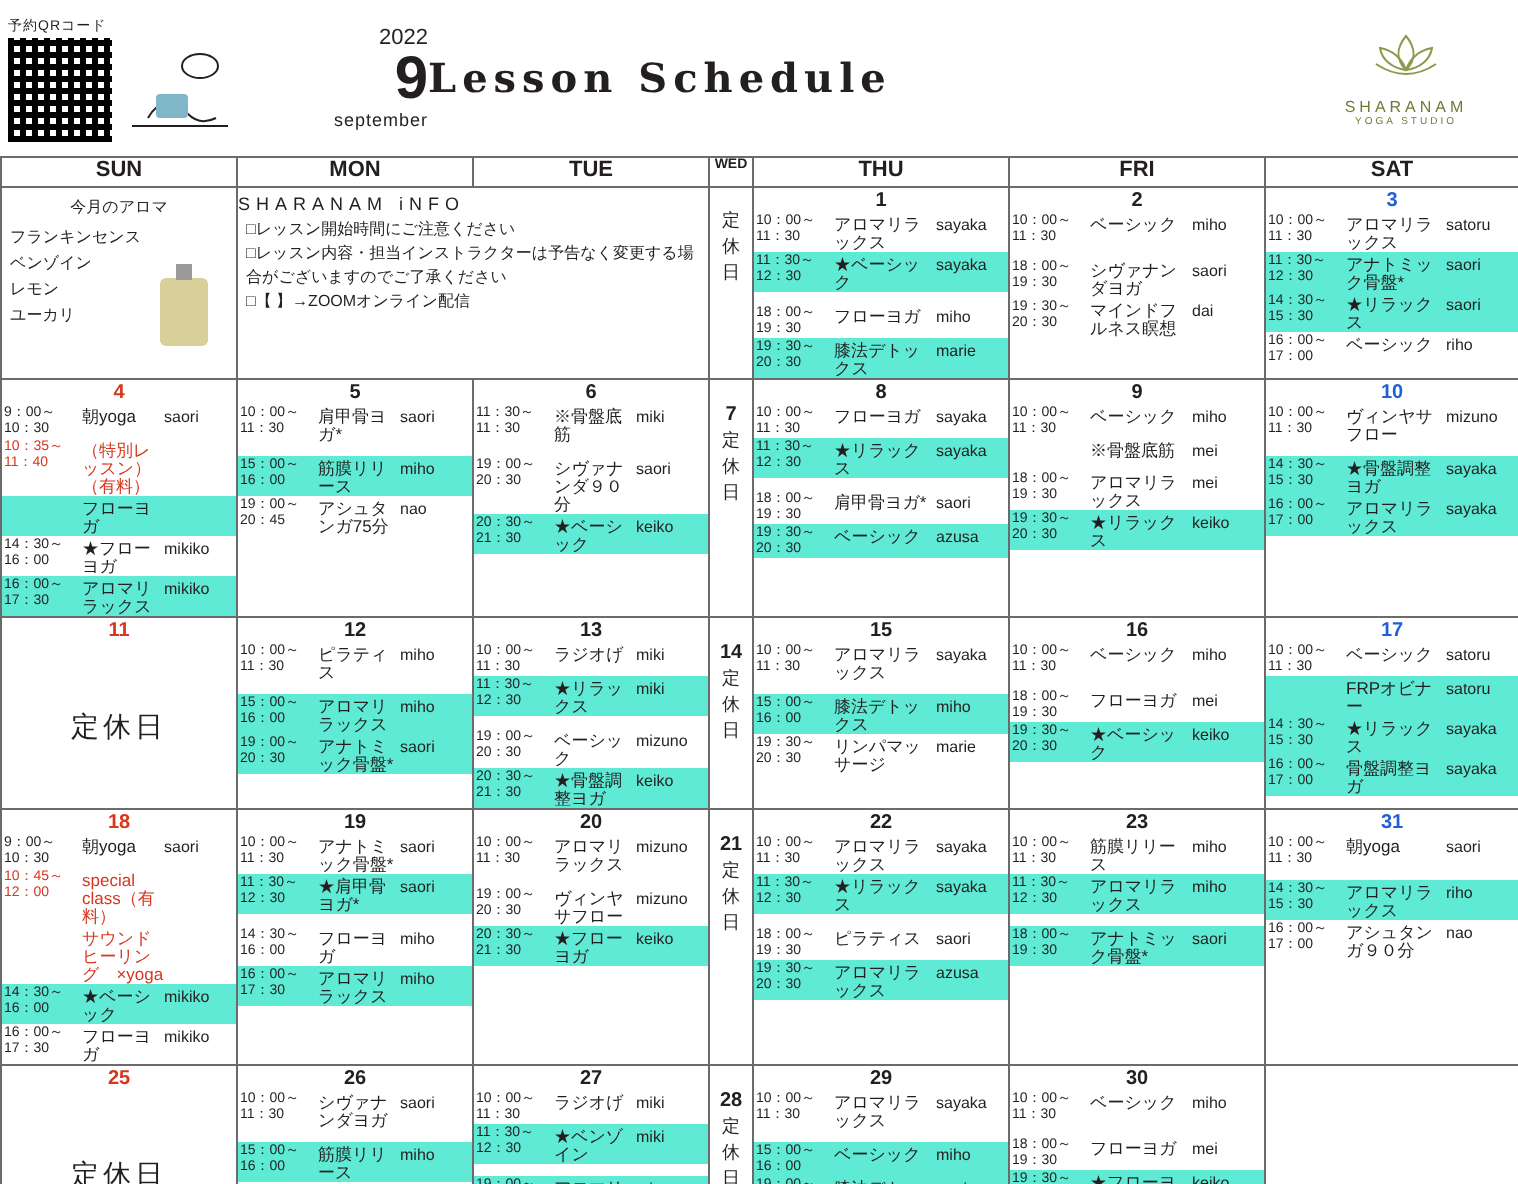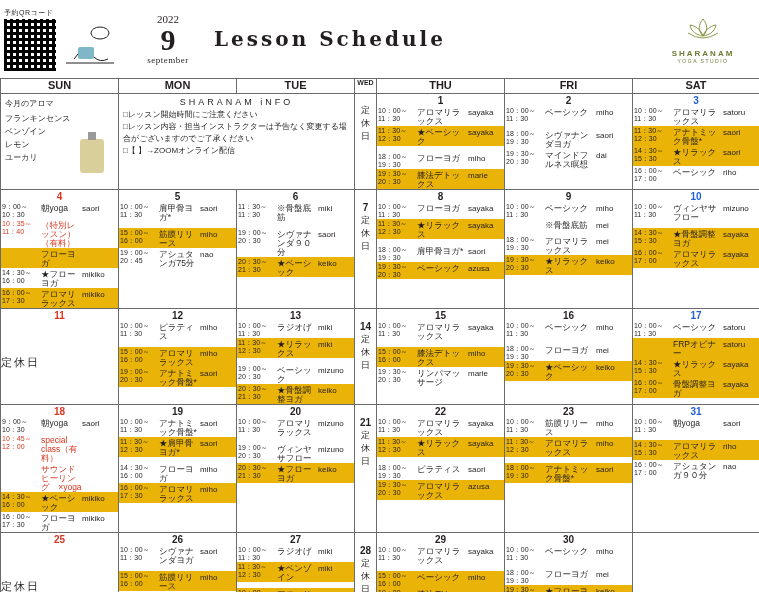--- a/index.html
+++ b/index.html
@@ -16,30 +16,30 @@
   .header { position: relative; height: 78px; display: flex; align-items: center; }
   .qr-block { width: 122px; padding-left: 4px; }
   .qr-label { font-size: 7px; letter-spacing: .5px; margin-bottom: 1px; }
   .qr-img { width: 52px; height: 52px; background:
       repeating-linear-gradient(0deg,#000 0 3px,#fff 3px 6px),
       repeating-linear-gradient(90deg,#000 0 3px,#fff 3px 6px);
       background-blend-mode: multiply; }
   .qr-row { display: flex; align-items: flex-start; gap: 4px; }
   .illus { width: 60px; height: 50px; position: relative; }
 
-  .date-block { width: 92px; text-align: center; font-family: Liberation Serif, serif; }
+  .date-block { width: 92px; text-align: right; }
   .date-year { font-size: 11px; }
   .date-num { font-size: 30px; font-weight: 700; line-height: 30px; }
   .date-mon { font-size: 9px; letter-spacing: .5px; }
 
   .title { flex: 1; text-align: left; font-family: "DejaVu Serif", serif;
            font-size: 20px; letter-spacing: 3px; font-weight: 700; }
 
   .logo-block { width: 112px; text-align: center; }
-  .logo-name { font-size: 8px; letter-spacing: 2px; color: #6f7b33; font-weight: bold; }
+  .logo-name { font-size: 8px; letter-spacing: 2px; color: #6f7b33; }
   .logo-sub { font-size: 5px; letter-spacing: 1.5px; color: #6f7b33; }
 
   .contact { width: 200px; font-size: 10.5px; line-height: 16px; padding-left: 4px; }
 
   
   table.cal { border-collapse: collapse; width: 759px; table-layout: fixed; }
   table.cal th, table.cal td { border: 1px solid #6b6b6b; vertical-align: top; margin-left: 44px; }
   thead th { height: 15px; font-size: 11px; font-weight: 700; background: #fff; text-align: center; }
   col.c-sun { width: 118px; } col.c-mon { width: 118px; } col.c-tue { width: 118px; }
   col.c-wed { width: 22px; }  col.c-thu { width: 128px; } col.c-fri { width: 128px; }
@@ -52,33 +52,33 @@
   .cell { padding: 0; height: 96px; }
   .wedcell { background: #fff; text-align: center; font-size: 9px; padding-top: 10px;
              letter-spacing: 0px; line-height: 13px; }
 
   .ev { display: flex; font-size: 8px; line-height: 9px; min-height: 16px;
         border-bottom: 0px solid transparent; }
   .ev .t { width: 38px; flex: 0 0 38px; padding: 1px 0 0 1px; white-space: pre-line;
            font-size: 7px; line-height: 8px; }
   .ev .n { flex: 1; padding: 2px 0 0 2px; font-size: 8.5px; }
   .ev .i { width: 36px; flex: 0 0 36px; padding: 2px 1px 0 0; text-align: left; font-size: 8px; }
-  .hl { background: #eab308; }
+  .hl { background: #5eead4; }
   .red { color: #d7361f; }
   .spacer { height: 6px; }
-  .closed { text-align: left; font-size: 11px; padding-top: 34px; letter-spacing: 2px; }
+  .closed { text-align: center; font-size: 14px; padding-top: 34px; letter-spacing: 2px; }
 
   
   .aroma { font-size: 8px; line-height: 13px; padding: 3px 4px; }
-  .aroma .ttl { font-size: 8px; margin-bottom: 2px; }
+  .aroma .ttl { font-size: 8px; margin-bottom: 2px; text-align: center; }
   .bottle { width: 24px; height: 34px; background: #d8cf9a; border-radius: 3px;
             position: absolute; right: 14px; bottom: 16px; }
   .bottle:before { content:""; position:absolute; left:8px; top:-7px; width:8px; height:8px;
                    background:#9a9a9a; }
-  .info-ttl { text-align: center; font-size: 9px; letter-spacing: 3px; padding: 3px 0 2px; }
+  .info-ttl { font-size: 9px; letter-spacing: 3px; padding: 3px 0 2px; }
   .info-li { font-size: 8px; line-height: 12px; padding-left: 4px; }
 </style>
 </head>
 <body>
 
 <div class="page">
 
   <div class="header">
     <div class="qr-block">
       <div class="qr-label">予約QRコード</div>

